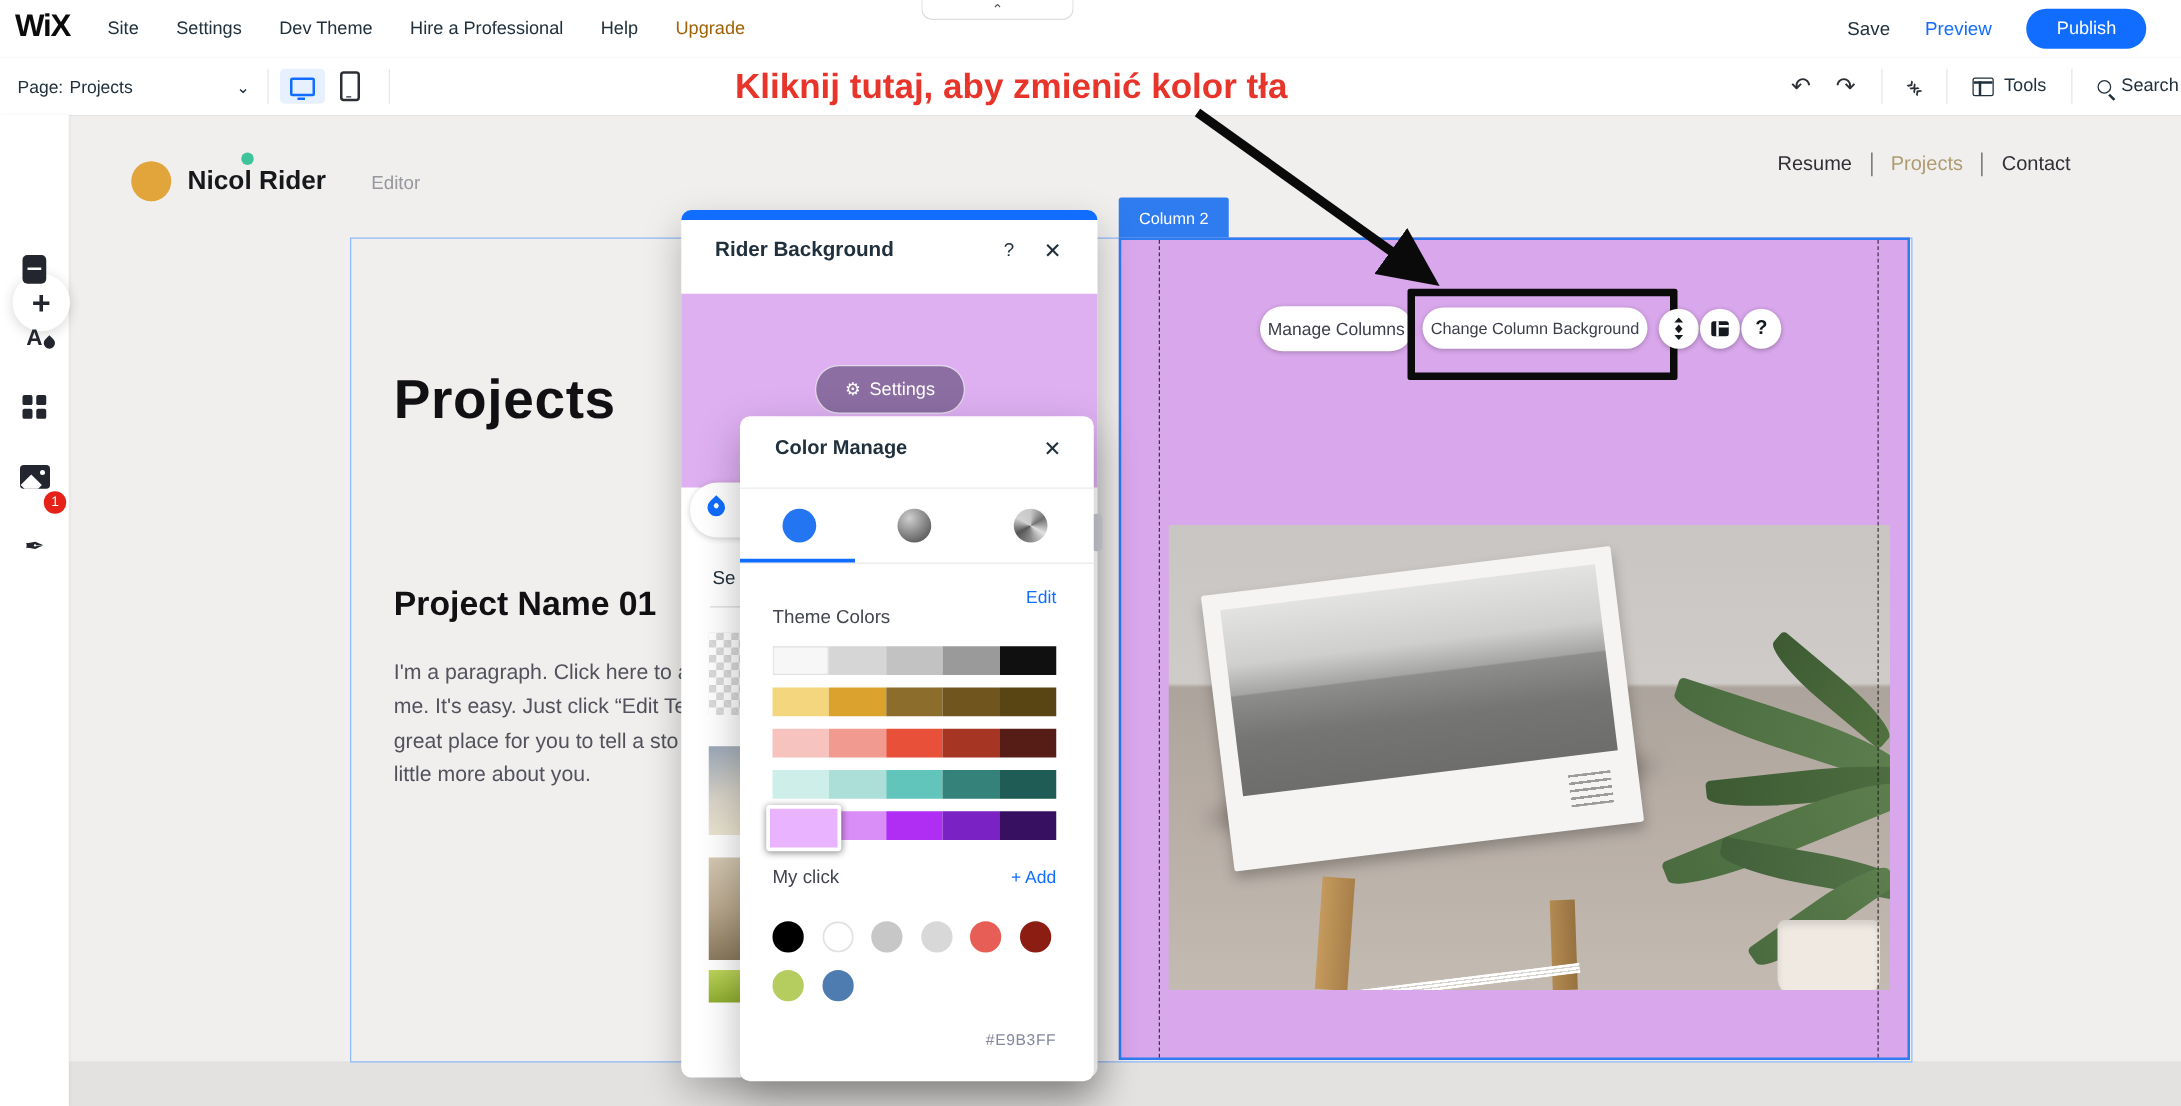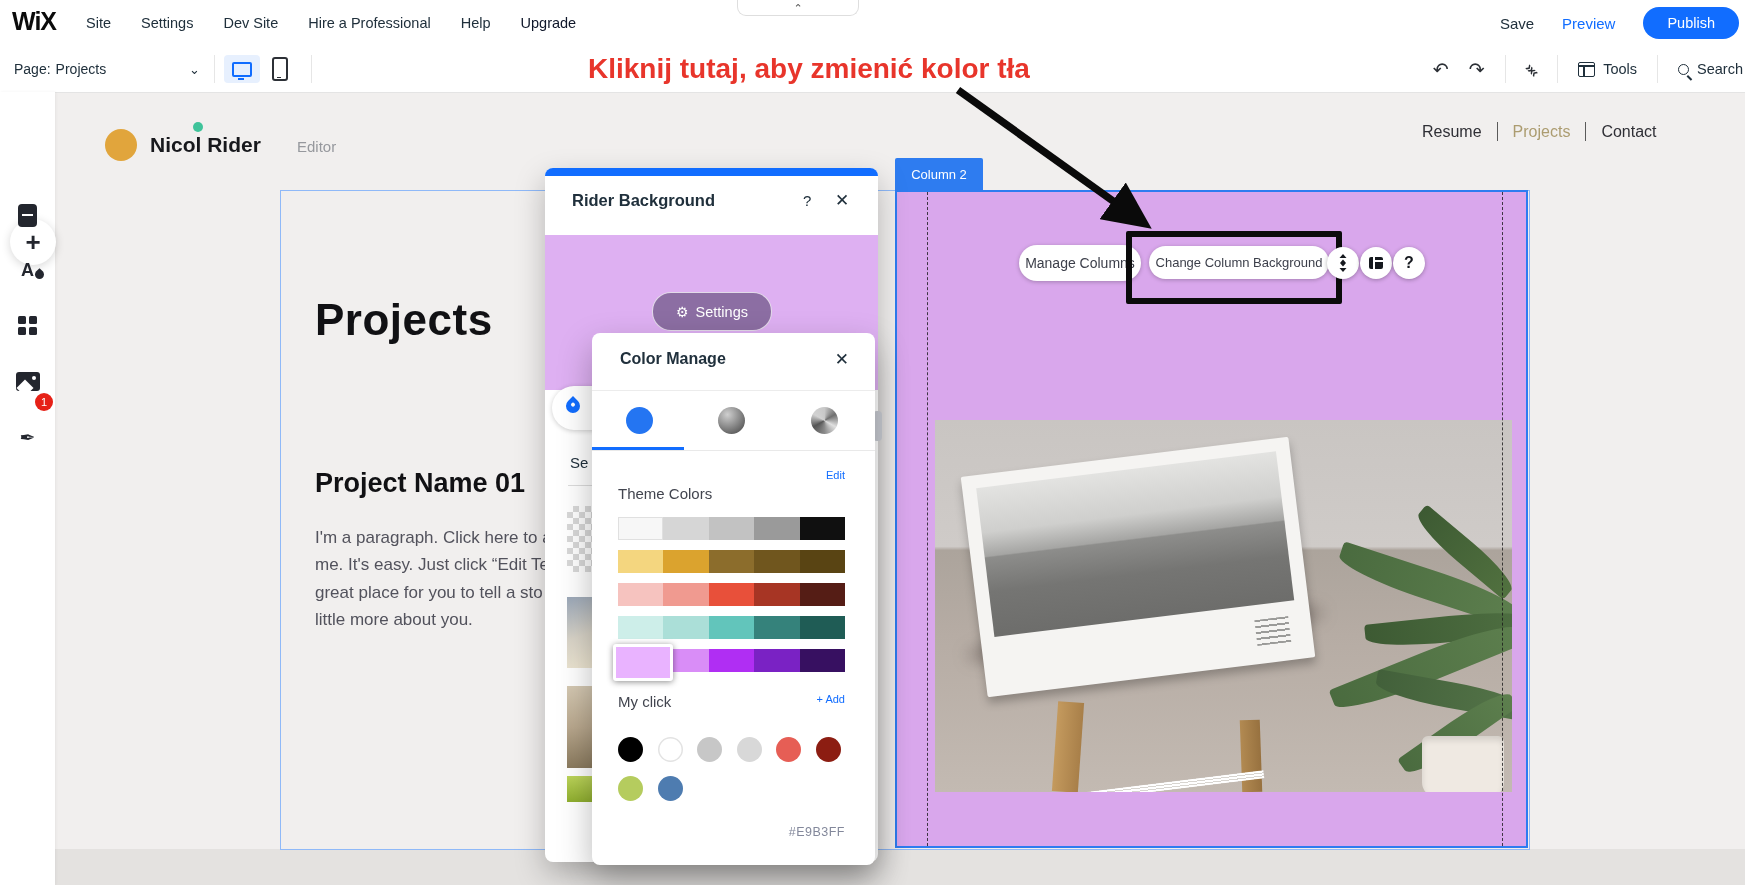--- a/index.html
+++ b/index.html
@@ -6,22 +6,22 @@
   body{width:1745px;height:885px;position:relative;overflow:hidden;
        background:#f1efee;font-family:"Liberation Sans",sans-serif;
        -webkit-font-smoothing:antialiased;}
   .abs{position:absolute;}
   
   .topbar{position:absolute;left:0;top:0;width:1745px;height:46px;background:#fff;
           border-bottom:1px solid #e4e4e4;z-index:50;}
   .logo{position:absolute;left:12px;top:7px;font-size:25px;font-weight:800;color:#0b0b0b;letter-spacing:-1px;}
   .menu{position:absolute;left:86px;top:0;height:46px;display:flex;align-items:center;gap:30px;}
   .menu span{font-size:14.5px;color:#20303c;cursor:default;}
-  .menu .upgrade{color:#0f172a;}
-  .top-right{position:absolute;right:0;top:0;height:46px;display:flex;align-items:center;gap:28px;padding-right:6px;}
+  .menu .upgrade{color:#a16207;}
+  .top-right{position:absolute;right:0;top:0;height:46px;display:flex;align-items:center;gap:28px;padding-right:28px;}
   .save{font-size:15px;color:#20303c;}
   .preview{font-size:15px;color:var(--accent,#116dff);}
   .publish{background:var(--accent,#116dff);color:#fff;font-size:14.5px;border:none;
            border-radius:18px;height:32px;padding:0 24px;}
   .collapse-pill{position:absolute;left:737px;top:0;width:120px;height:15px;background:#fff;
            border:1px solid #dedede;border-top:none;border-radius:0 0 9px 9px;z-index:51;
            display:flex;align-items:center;justify-content:center;font-size:11px;color:#555;line-height:8px;}
   
   .toolbar2{position:absolute;left:0;top:46px;width:1745px;height:46px;background:#fff;
             border-bottom:1px solid #e4e4e4;z-index:50;}
@@ -106,21 +106,21 @@
   .book-edge{position:absolute;left:6px;bottom:-6px;width:324px;height:8px;transform:rotate(-7deg);
         background:repeating-linear-gradient(180deg,#fff 0 2px,#d8d5d0 2px 3px);}
   .leg{position:absolute;background:linear-gradient(90deg,#c49a5e,#a87f49);}
   .leg1{left:120px;top:282px;width:26px;height:90px;transform:rotate(4deg);}
   .leg2{left:306px;top:300px;width:20px;height:72px;transform:rotate(-2deg);background:linear-gradient(90deg,#b28a52,#97713f);}
   .pot{position:absolute;right:8px;bottom:-6px;width:82px;height:62px;background:#efe9e2;border-radius:6px 6px 16px 16px;
        box-shadow:inset 0 4px 6px rgba(0,0,0,.12);}
   .leaf{position:absolute;background:linear-gradient(90deg,#4a6b3f,#5d7f4e);border-radius:4px 50% 4px 50%;}
   
   .pill-btn{position:absolute;background:#fff;border-radius:18px;display:flex;align-items:center;justify-content:center;
-            font-size:14px;color:#3c3f4a;box-shadow:0 1px 4px rgba(0,0,0,.25);z-index:6;white-space:nowrap;margin-left:11px;}
+            font-size:14px;color:#3c3f4a;box-shadow:0 1px 4px rgba(0,0,0,.25);z-index:6;white-space:nowrap;}
   .black-box{position:absolute;left:1126px;top:231px;width:204px;height:61px;border:6px solid #0b0b0b;z-index:6;border-radius:2px;}
   .ui-circle{position:absolute;width:32px;height:32px;border-radius:50%;background:#fff;z-index:6;
              box-shadow:0 1px 4px rgba(0,0,0,.3);display:flex;align-items:center;justify-content:center;}
   .dock-glyph{width:14px;height:12px;background:#15181e;border-radius:2px;position:relative;}
   .dock-glyph:before{content:"";position:absolute;left:4px;top:0;width:1.6px;height:100%;background:#fff;}
   .dock-glyph:after{content:"";position:absolute;left:5.6px;top:3.4px;width:8.4px;height:1.6px;background:#fff;}
   .q-glyph{font-size:16px;font-weight:800;color:#15181e;}
   
   .cb-panel{position:absolute;left:545px;top:168px;width:333px;height:694px;background:#fff;border-radius:8px;
             box-shadow:0 12px 30px rgba(0,0,0,.25);z-index:20;}
@@ -152,21 +152,21 @@
   
   .cp-panel{position:absolute;left:592px;top:333px;width:283px;height:532px;background:#fff;border-radius:8px;
             box-shadow:0 14px 34px rgba(0,0,0,.28);z-index:30;}
   .cp-title{position:absolute;left:28px;top:17px;font-size:16px;font-weight:700;color:#20303c;}
   .cp-close{position:absolute;right:26px;top:16px;font-size:17px;color:#20303c;}
   .cp-divider{position:absolute;left:0;top:57px;width:100%;height:1px;background:#ececec;}
   .cp-tabs{position:absolute;left:0;top:58px;width:100%;height:59px;border-bottom:1px solid #e9e9e9;}
   .cp-tab-circle{position:absolute;top:16px;width:27px;height:27px;border-radius:50%;}
   .cp-tab-underline{position:absolute;left:0;top:114px;width:92px;height:3px;background:var(--accent,#116dff);}
   .cp-section-label{position:absolute;font-size:15px;color:#42454f;}
-  .cp-link{position:absolute;font-size:11px;color:var(--accent,#116dff);}
+  .cp-link{position:absolute;font-size:14px;color:var(--accent,#116dff);}
   .swatch-row{display:flex;}
   .swatch{width:45.4px;height:23px;}
   .swatch.ring{box-shadow:inset 0 0 0 1px #e0e0e0;}
   #theme-swatches{position:absolute;left:26px;top:184px;width:227px;display:flex;flex-direction:column;gap:10px;}
   .sel-swatch{position:absolute;left:21px;top:311px;width:54px;height:31px;border:3px solid #fff;border-radius:3px;
               box-shadow:0 1px 6px rgba(0,0,0,.45);z-index:2;}
   #my-colors-dots{position:absolute;left:26px;top:404px;width:227px;display:flex;flex-wrap:wrap;column-gap:14.6px;row-gap:14px;}
   .dot{width:25px;height:25px;border-radius:50%;}
   .dot.ring{box-shadow:inset 0 0 0 1.5px #e3e3e3;}
   .cp-hex{position:absolute;right:30px;top:492px;font-size:12.5px;color:#83889b;letter-spacing:.5px;}
@@ -332,21 +332,21 @@
     </marker>
   </defs>
   <line x1="10" y1="6" x2="172" y2="122" stroke="#0a0a0a" stroke-width="7.5" marker-end="url(#ah)"></line>
 </svg>
 
 <div class="topbar">
   <div class="logo">WiX</div>
   <div class="menu">
     <span>Site</span>
     <span>Settings</span>
-    <span>Dev Site</span>
+    <span>Dev Theme</span>
     <span>Hire a Professional</span>
     <span>Help</span>
     <span class="upgrade">Upgrade</span>
   </div>
   <div class="top-right">
     <span class="save">Save</span>
     <span class="preview">Preview</span>
     <button class="publish">Publish</button>
   </div>
 </div>

